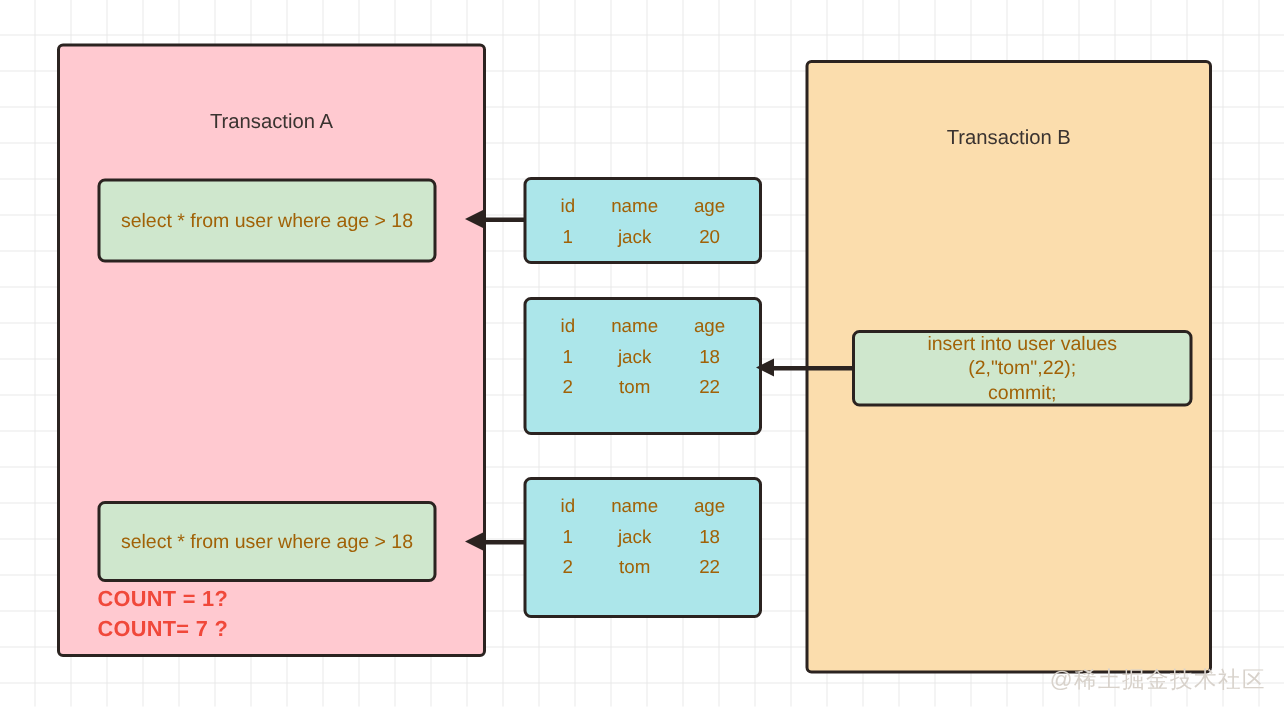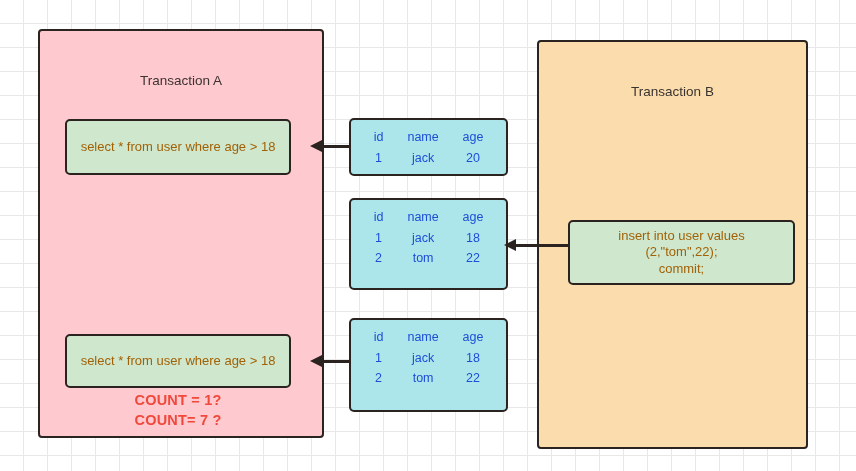--- a/index.html
+++ b/index.html
@@ -47,35 +47,35 @@
     align-items:center;
     justify-content:center;
     text-align:center;
     font-size:13px;
     color:#a16207;
     line-height:1.42;
     padding:4px 6px;
   }
   #stmt-a1{ left:65px; top:119px; width:226px; height:56px; }
   #stmt-a2{ left:65px; top:334px; width:226px; height:54px; }
-  #stmt-b1{ left:568px; top:220px; width:227px; height:65px; line-height:1.25; }
+  #stmt-b1{ left:568px; top:220px; width:227px; height:51px; line-height:1.25; }
 
   .tbl{
     position:absolute;
     box-sizing:border-box;
     background:#ace6ea;
     border:2.5px solid #2b2320;
     border-radius:5px;
     padding:7px 10px 8px 10px;
   }
   .tbl table{ border-collapse:collapse; width:100%; }
   .tbl td,.tbl th{
     font-weight:normal;
     font-size:12.5px;
-    color:#1d4ed8;
+    color:#a16207;
     padding:3px 0;
     text-align:center;
     margin-top:43px;
   }
   .tbl th{ padding-bottom:4px; }
   .tbl .c-id{ width:26%; }
   .tbl .c-name{ width:40%; }
   .tbl .c-age{ width:34%; }
 
   #tbl-1{ left:349px; top:118px; width:159px; height:58px; }
@@ -103,21 +103,21 @@
   #arrow-2 .shaft{ left:10px; right:0; }
   #arrow-2 .head{ left:0; }
   #arrow-3{ left:504px; top:238px; width:66px; }
   #arrow-3 .shaft{ left:10px; right:0; }
   #arrow-3 .head{ left:0; }
 
   .count{
     position:absolute;
     left:65px;
     width:226px;
-    text-align:center;
+    text-align:left;
     color:#f0483a;
     font-weight:bold;
     font-size:14.5px;
     letter-spacing:0.2px;
   }
   #count-1{ top:392px; }
   #count-2{ top:412px; }
 
   #insert-label{
     position:absolute;
@@ -238,14 +238,15 @@
   </div>
   <div class="arrow" id="arrow-3">
     <div class="shaft"></div>
     <div class="head"></div>
   </div>
 
   <div class="count" id="count-1">COUNT = 1?</div>
   <div class="count" id="count-2">COUNT= 7 ?</div>
 
 
+  <div id="watermark">@稀土掘金技术社区</div>
 
 </div>
 
 </body></html>

